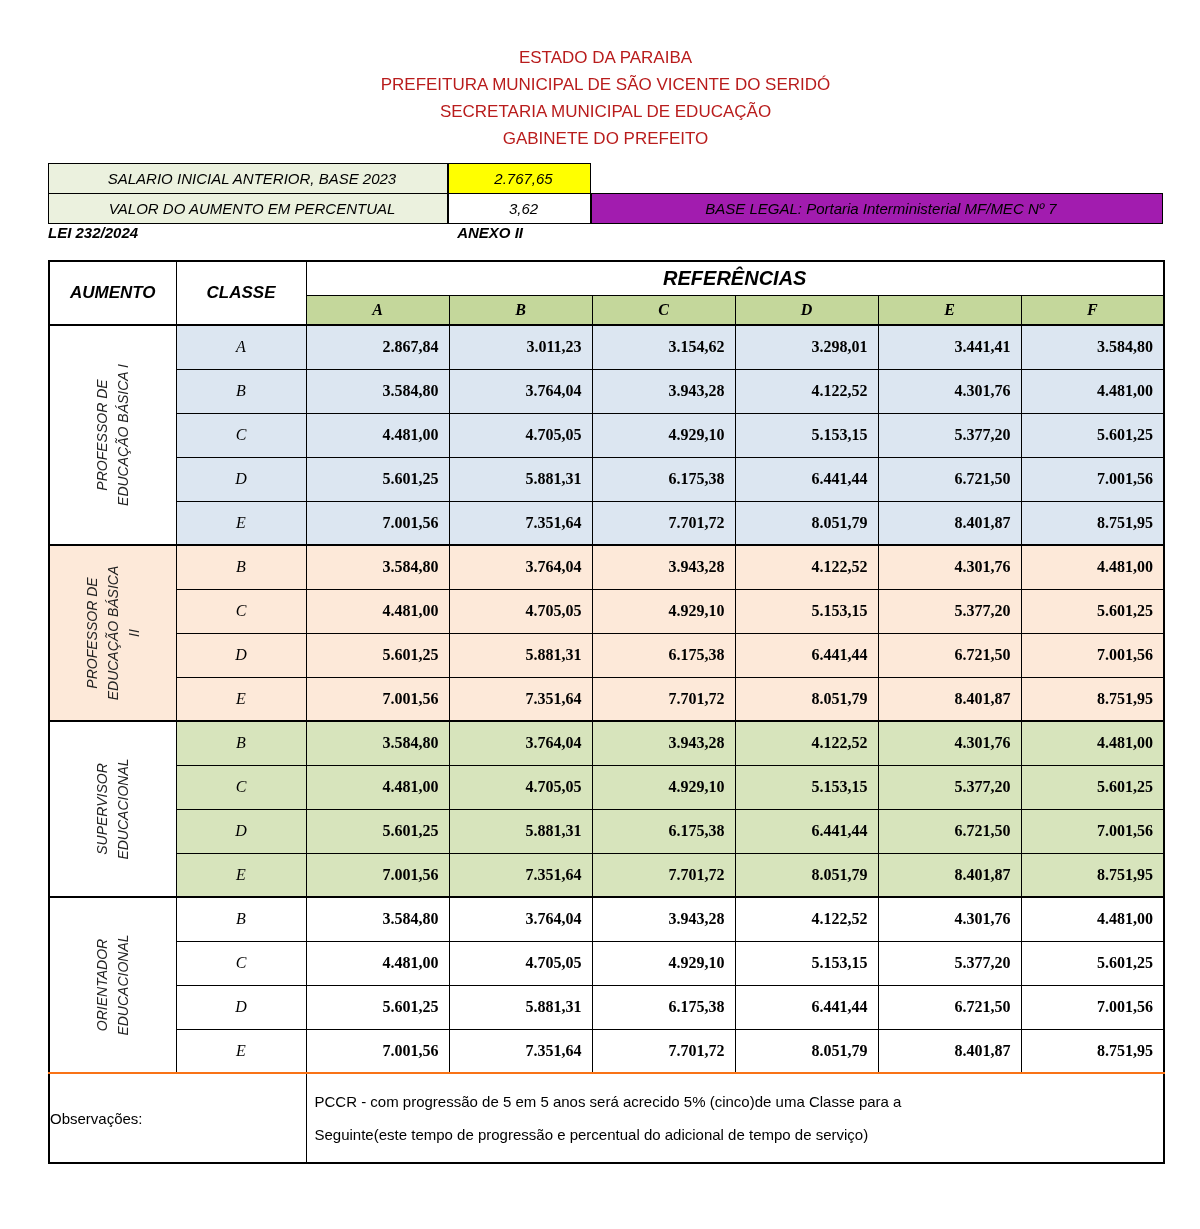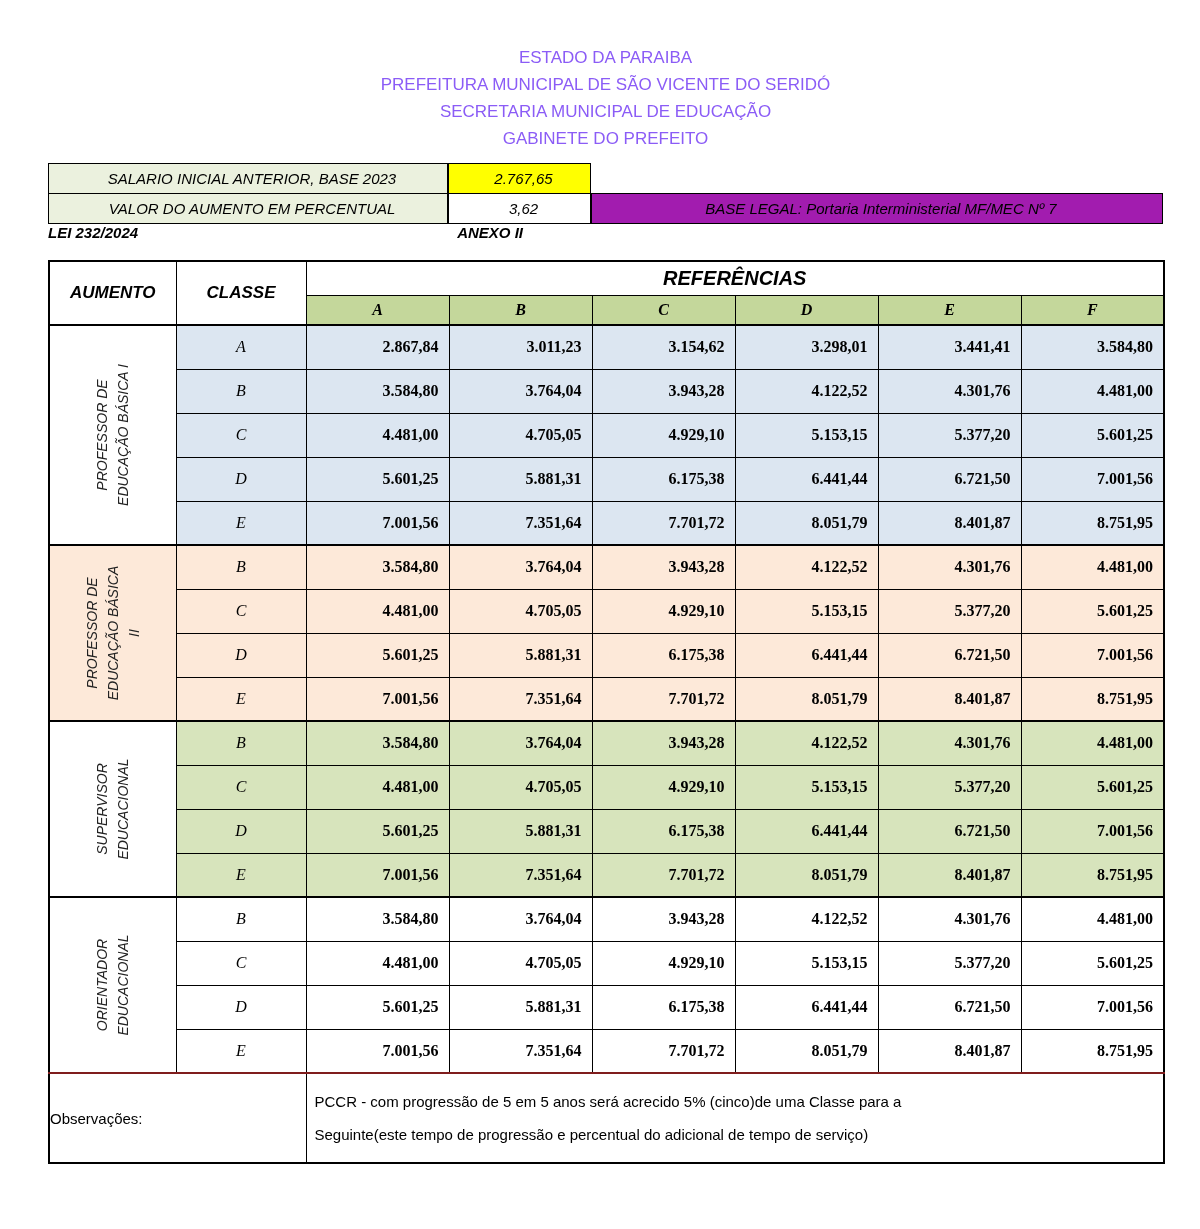--- a/index.html
+++ b/index.html
@@ -8,21 +8,21 @@
     width: 1200px;
     height: 1229px;
     font-family: "Liberation Sans", sans-serif;
     color: #000;
     overflow: hidden;
   }
   .page { padding: 44px 0 0 48px; width: 1200px; }
 
   
   .doc-header { width: 1115px; text-align: center; margin-bottom: 12px; }
-  .doc-header div { font-size: 17px; line-height: 27px; color: #8b5cf6; }
+  .doc-header div { font-size: 17px; line-height: 27px; color: #b91c1c; }
 
   
   .info-grid { width: 1115px; display: grid; grid-template-columns: 400px 143px 572px; }
   .info-cell {
     border: 1px solid #000;
     height: 31px;
     display: flex; align-items: center; justify-content: center;
     font-size: 15px; font-style: italic;
     margin-top: -1px;
     padding-left: 8px;
@@ -76,21 +76,21 @@
     text-align: right; padding-right: 10px;
   }
 
   tr.sec-0 .classe-cell, tr.sec-0 .value-cell { background: #dce6f1; }
   tr.sec-1 .classe-cell, tr.sec-1 .value-cell { background: #fde9d9; }
   tr.sec-1 .cargo-cell { background: #fde9d9; }
   tr.sec-2 .classe-cell, tr.sec-2 .value-cell { background: #d7e4bc; }
   tr.sec-3 .classe-cell, tr.sec-3 .value-cell { background: #ffffff; }
 
   
-  tr.obs-row td { border-top: 2px solid #7f1d1d; height: 90px; }
+  tr.obs-row td { border-top: 2px solid #f97316; height: 90px; }
   td.obs-label { text-align: left; font-size: 15px; }
   td.obs-text { padding: 2px 8px; vertical-align: middle; }
   td.obs-text div { font-size: 15px; line-height: 33px; }
 </style>
 </head>
 <body>
 
 <div class="page">
 
   <div class="doc-header">

